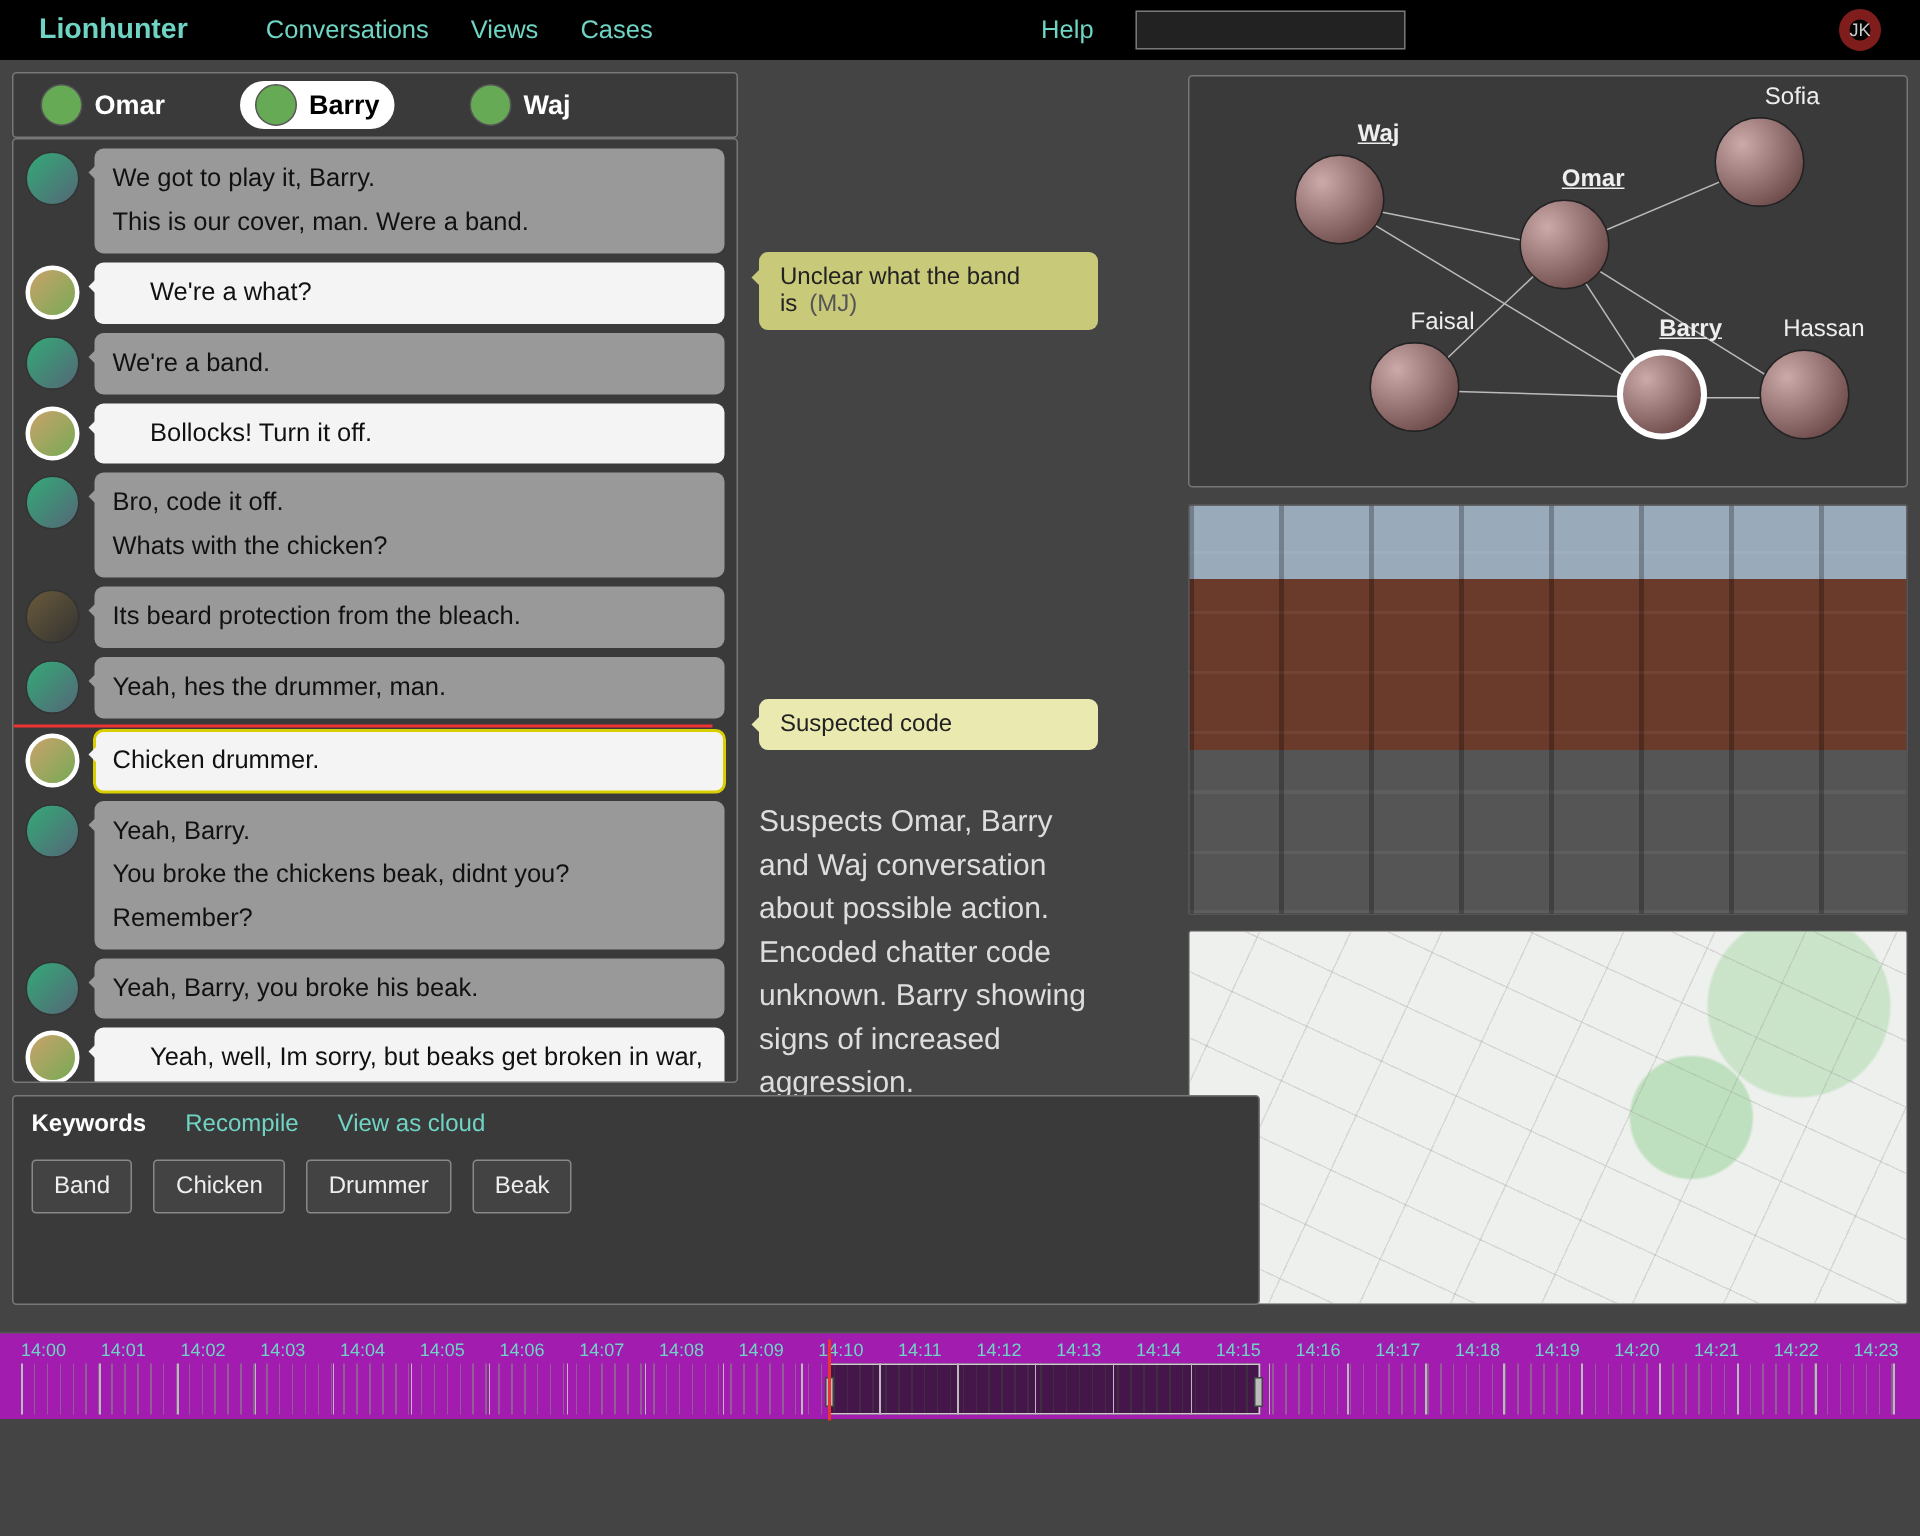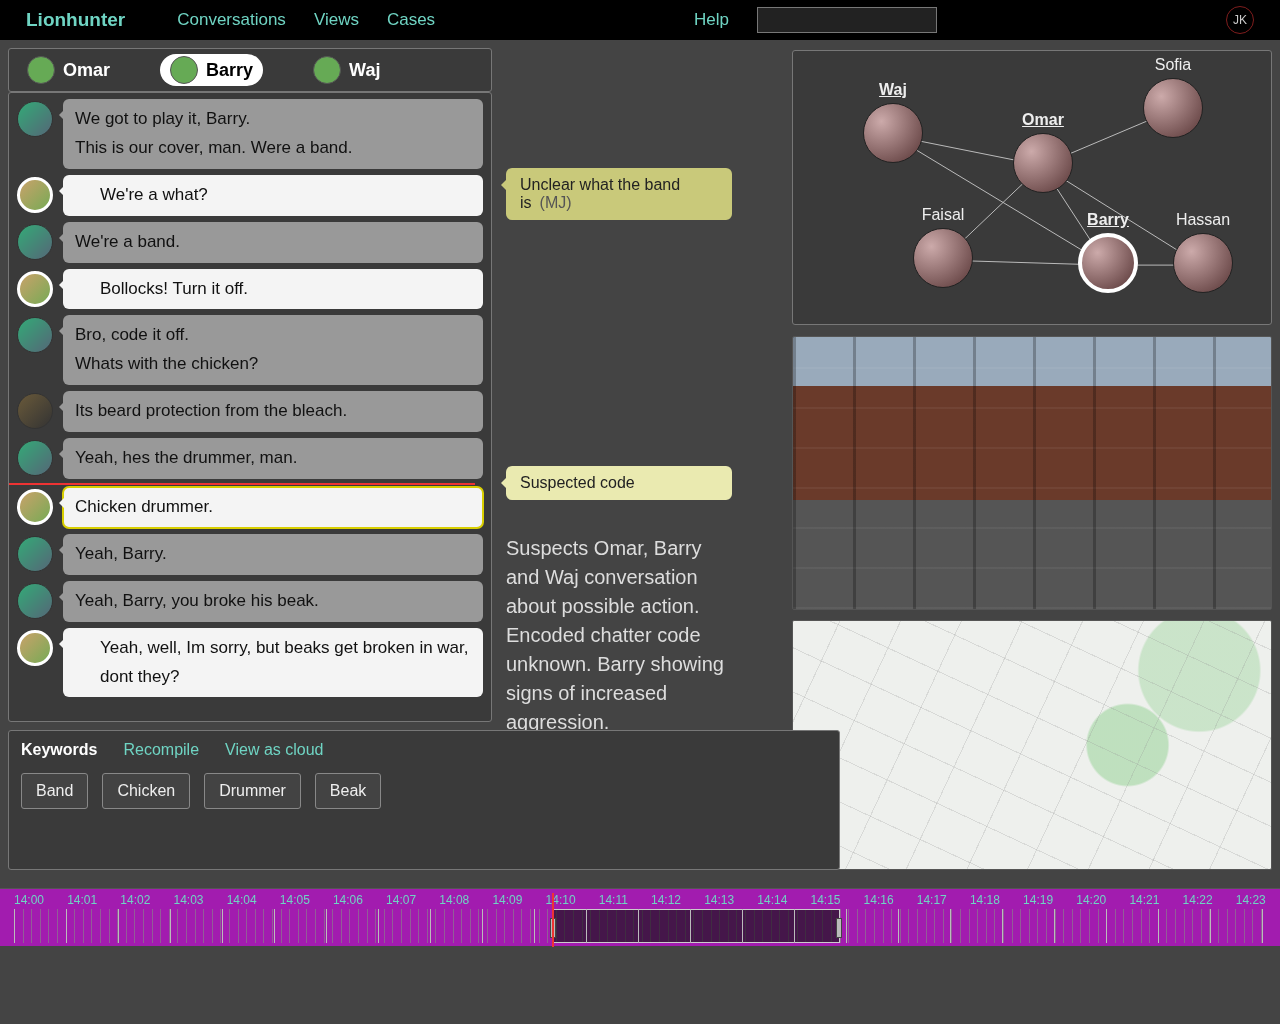--- a/index.html
+++ b/index.html
@@ -20,21 +20,21 @@
     align-items: center;
     padding: 0 26px;
     gap: 28px;
     font-size: 17px;
   }
   .brand { color: #6fd4c3; font-weight: bold; font-size: 19px; margin-right: 24px;}
   .topbar a { color: #6fd4c3; text-decoration: none; cursor: pointer;}
   .topbar .spacer { flex:1; }
   .searchbox { width: 180px; height: 26px; background:#222; border:1px solid #777;}
   .avatar-badge {
-    width:28px;height:28px;border:1px solid #7f1d1d;border-radius:50%;
+    width:28px;height:28px;border:7px solid #7f1d1d;border-radius:50%;
     display:flex;align-items:center;justify-content:center;font-size:12px;color:#ccc;
     margin-left: 30px;
   }
   
   .participants {
     margin:8px;
     background:#3a3a3a;
     border:1px solid #777;
     border-radius:3px;
     padding:4px 8px;
@@ -105,21 +105,21 @@
   .summary {
     position:absolute; left:506px; top:534px; width:224px;
     color:#ddd; font-size:20px; line-height:1.45;
   }
   
   .graph {
     position:absolute; right:8px; top:50px; width:480px; height:275px;
     background:#3a3a3a;border:1px solid #777;border-radius:3px;
   }
   .node {
-    position:absolute;text-align:center;
+    position:absolute;text-align:right;
   }
   .node .nimg{
     width:60px;height:60px;border-radius:50%;background:radial-gradient(circle at 30% 30%,#caa,#533);
     margin:4px auto 0;display:block;border:1px solid #222;
   }
   .node.sel .nimg{ border:4px solid #fff;}
   .node .nlabel{font-size:16px;color:#eee;}
   .node.bold .nlabel{font-weight:bold;text-decoration:underline;}
   svg.edges{position:absolute;inset:0;}
   
@@ -269,20 +269,21 @@
     <div class="msg-row">
       <div class="msg-av barry"></div>
       <div class="bubble highlight">
         <div>Chicken drummer.</div>
       </div>
     </div>
     <div class="msg-row">
       <div class="msg-av "></div>
       <div class="bubble ">
         <div>Yeah, Barry.</div>
+        <div>You broke the chickens beak, didnt you? Remember?</div>
       </div>
     </div>
     <div class="msg-row">
       <div class="msg-av "></div>
       <div class="bubble ">
         <div>Yeah, Barry, you broke his beak.</div>
       </div>
     </div>
     <div class="msg-row">
       <div class="msg-av barry"></div>

